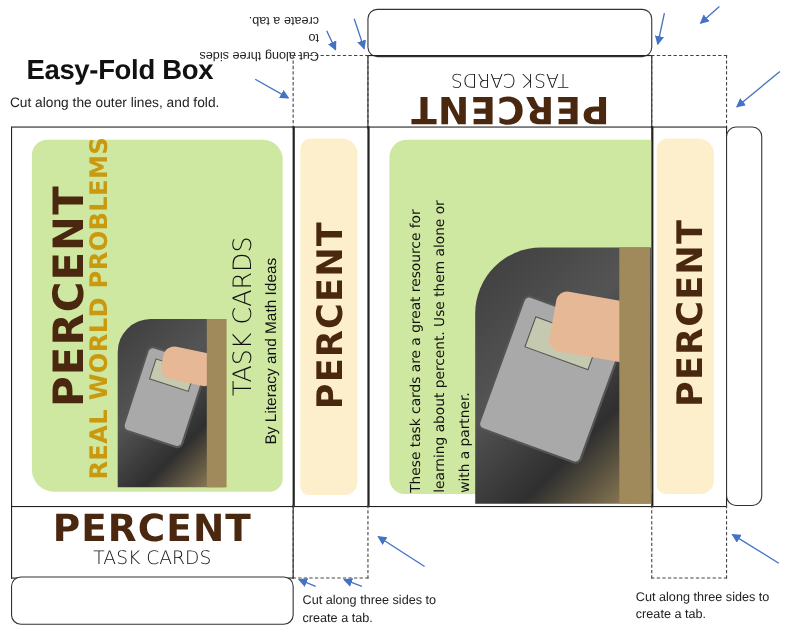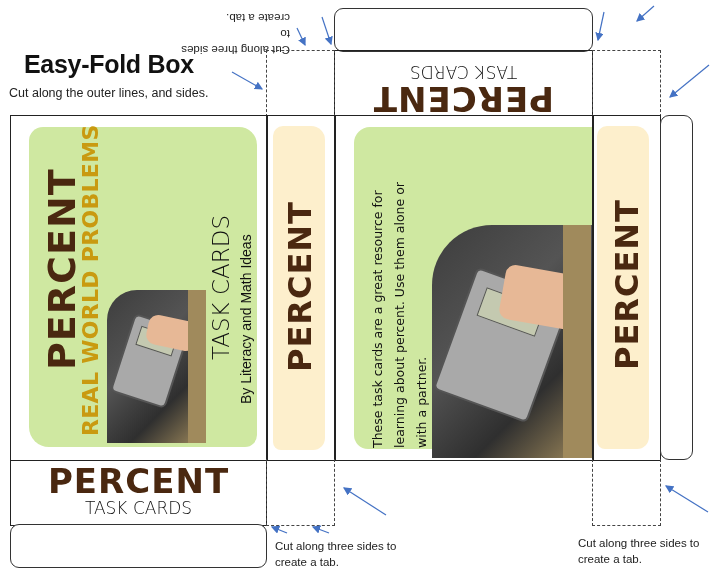--- a/index.html
+++ b/index.html
@@ -21,21 +21,21 @@
   .photo { background:linear-gradient(135deg,#3d3d3d 0%,#545454 40%,#2f2f2f 70%,#a08a5c 100%); }
   .calc { background:#a9a9a9; border:2px solid #555; border-radius:6px; }
   .screen { background:#c4c9b0; border:1px solid #555; }
   .hand { background:#e7b896; border-radius:10px; }
   svg.arrows { position:absolute; left:0; top:0; }
 </style>
 </head>
 <body>
 
 <div class="abs title" style="left:24px; top:50px;">Easy-Fold Box</div>
-<div class="abs sub" style="left:9px; top:86px;">Cut along the outer lines, and sides.</div>
+<div class="abs sub" style="left:9px; top:86px;">Cut along the outer lines, and fold.</div>
 
 <div class="abs note" style="left:180px; top:10px; width:110px; transform:rotate(180deg); text-align:left;">
   <div>Cut along three sides to</div>
   <div>create a tab.</div>
 </div>
 
 <div class="abs rounded" style="left:334px; top:8px; width:259px; height:44px;"></div>
 
 <div class="abs solid" style="left:334px; top:50px; width:259px; height:67px; border-bottom:none;">
   <div class="abs" style="left:0; top:0; width:100%; height:100%; transform:rotate(180deg); text-align:center;">

